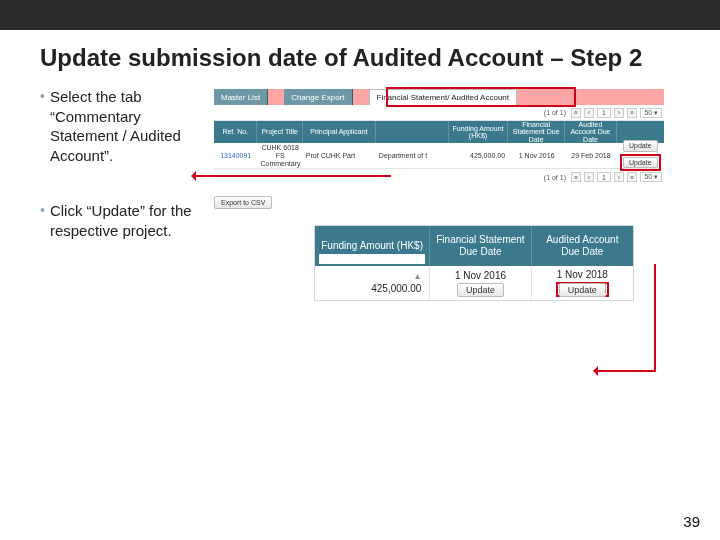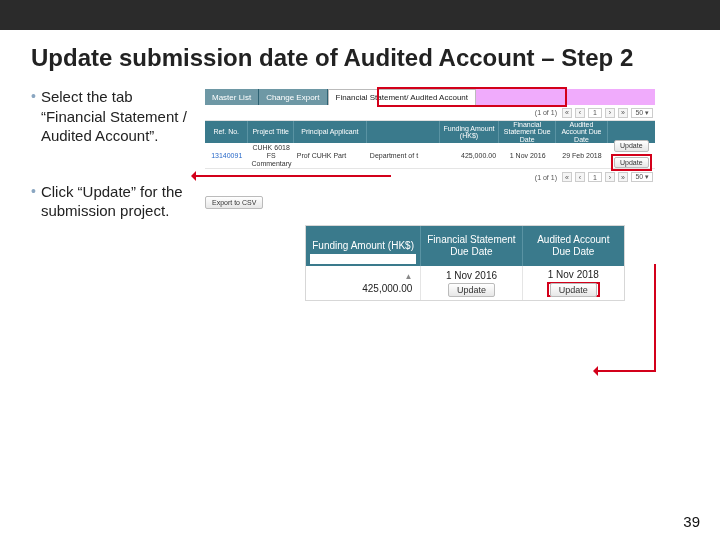--- a/index.html
+++ b/index.html
@@ -10,21 +10,21 @@
     font-family: Arial, Helvetica, sans-serif;
     position: relative;
     overflow: hidden;
   }
   .topbar {
     width: 100%;
     height: 30px;
     background: #2b2b2b;
   }
   .slide {
-    padding: 12px 40px 0 31px;
+    padding: 12px 40px 0 40px;
   }
   .title {
     font-size: 24px;
     line-height: 1.3;
     color: #222;
     margin-bottom: 14px;
   }
   .content-row {
     display: flex;
     align-items: flex-start;
@@ -60,25 +60,26 @@
     position: relative;
   }
   .on-going {
     font-weight: bold;
     font-size: 12px;
     padding: 2px 0 6px 2px;
     color: #111;
   }
   .tabs {
     display: flex;
-    background: #f0abfc;
+    background: #fca5a5;
     height: 16px;
     font-size: 8px;
     color: #fff;
     align-items: stretch;
+    gap: 16px;
   }
   .tab {
     padding: 3px 7px;
     border-right: 1px solid #2d6273;
     white-space: nowrap;
     display: flex;
     align-items: center;
   }
   .tab.inactive { background: #6e98a5; }
   .tab.active {
@@ -287,25 +288,25 @@
 
 <div class="topbar"></div>
 
 <div class="slide">
   <h1 class="title">Update submission date of Audited Account – Step 2</h1>
 
   <div class="content-row">
     <div class="bullets">
       <div class="bullet">
         <span class="dot">•</span>
-        <span class="txt">Select the tab “Financial Statement / Audited Account”.</span>
+        <span class="txt">Select the tab “Commentary Statement / Audited Account”.</span>
       </div>
       <div class="bullet">
         <span class="dot">•</span>
-        <span class="txt">Click “Update” for the submission project.</span>
+        <span class="txt">Click “Update” for the respective project.</span>
       </div>
     </div>
 
     <div class="shots">
 
       <div class="shot1">
 
         <div class="tabs" style="position:relative;">
           <div class="tab inactive">Master List</div>
           <div class="tab inactive">Change Export</div>

